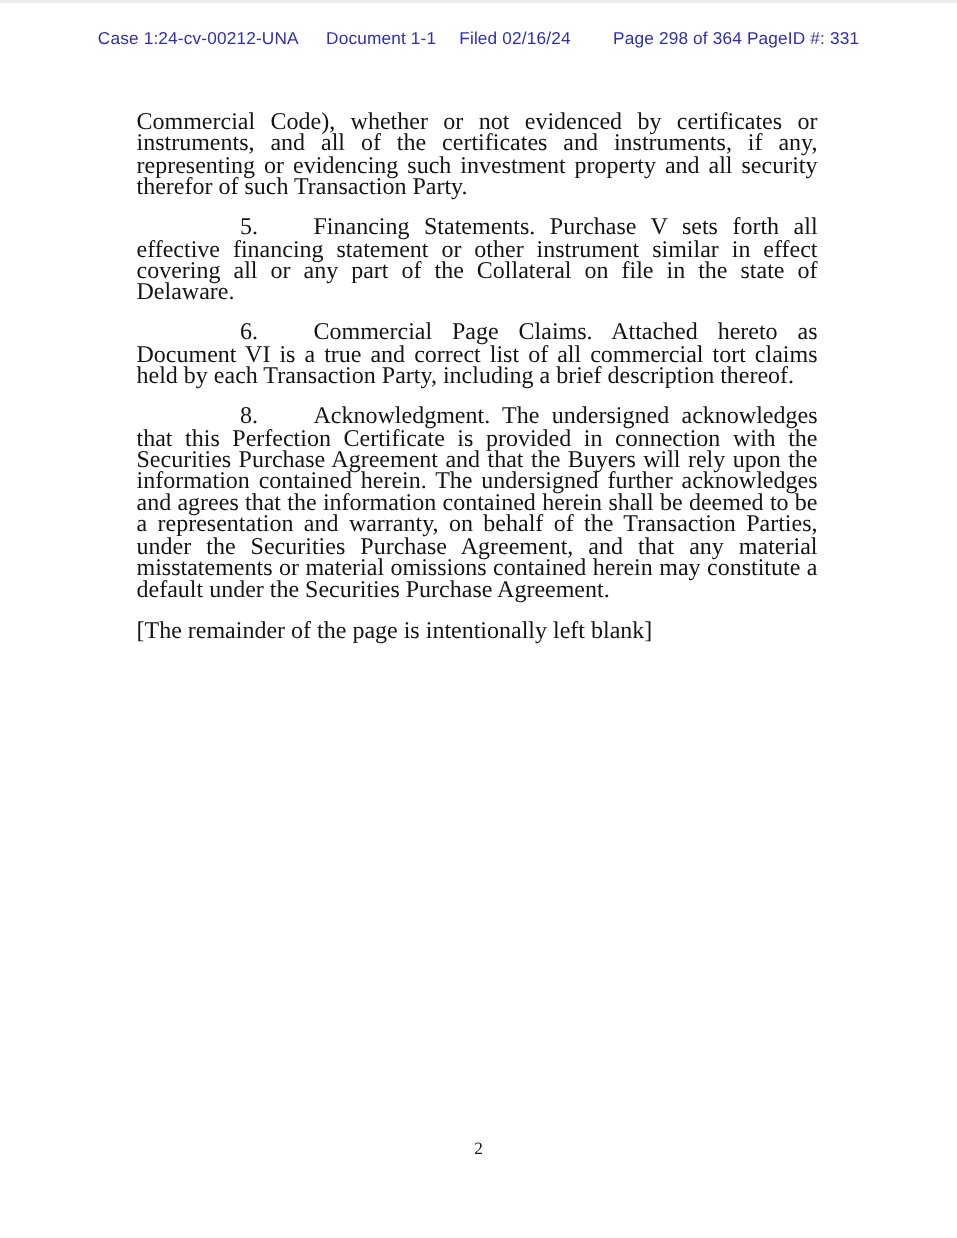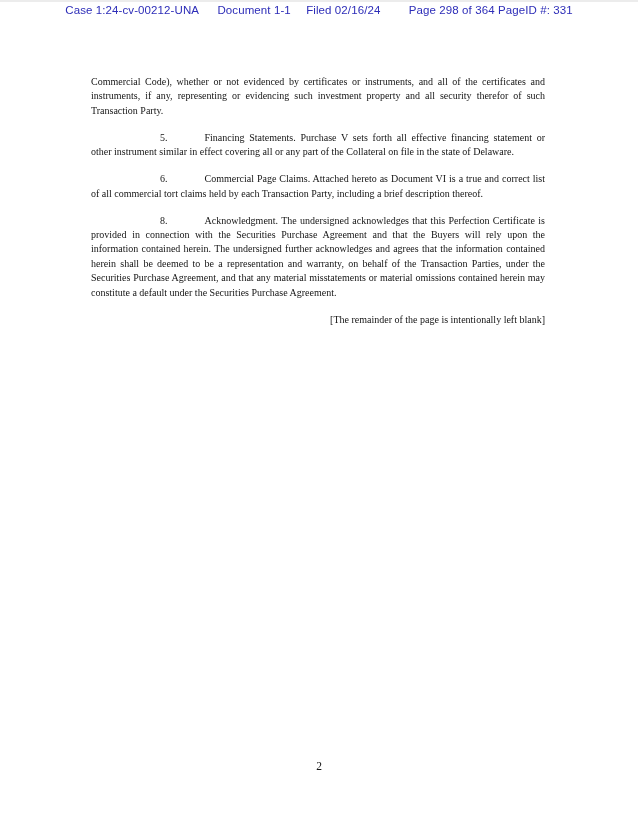--- a/index.html
+++ b/index.html
@@ -8,51 +8,51 @@
     width: 638px;
     height: 825px;
     margin: 0 auto;
     background: #ffffff;
     overflow: hidden;
     border-top: 2px solid #ececec;
     box-sizing: border-box;
   }
   .stamp {
     position: absolute;
-    top: 2px;
+    top: 18px;
     left: 0;
     right: 0;
     text-align: center;
     font-family: "Liberation Sans", sans-serif;
     font-size: 11.5px;
     letter-spacing: 0.1px;
     color: var(--stamp-blue, #2d2db8);
     white-space: nowrap;
   }
   .stamp span { display: inline-block; }
   .stamp span:nth-child(2) { margin-left: 15px; }
   .stamp span:nth-child(3) { margin-left: 12px; }
   .stamp span:nth-child(4) { margin-left: 25px; }
   .doc-body {
     position: absolute;
     left: 91px;
     top: 73px;
     width: 454px;
     font-family: "Liberation Serif", serif;
-    font-size: 10px;
+    font-size: 16px;
     line-height: 14.4px;
     color: #141414;
     text-align: justify;
   }
   .doc-body p { margin: 0 0 12.6px 0; }
   .num { margin-left: 69px; }
   .tab { display: inline-block; width: 37px; }
   .u { text-underline-offset: 2px; }
   .note {
-    text-align: right;
+    text-align: left;
     margin-top: 0;
   }
   .footer-pagenum {
     position: absolute;
     top: 758px;
     left: 0;
     right: 0;
     text-align: center;
     font-family: "Liberation Serif", serif;
     font-size: 11.5px;

